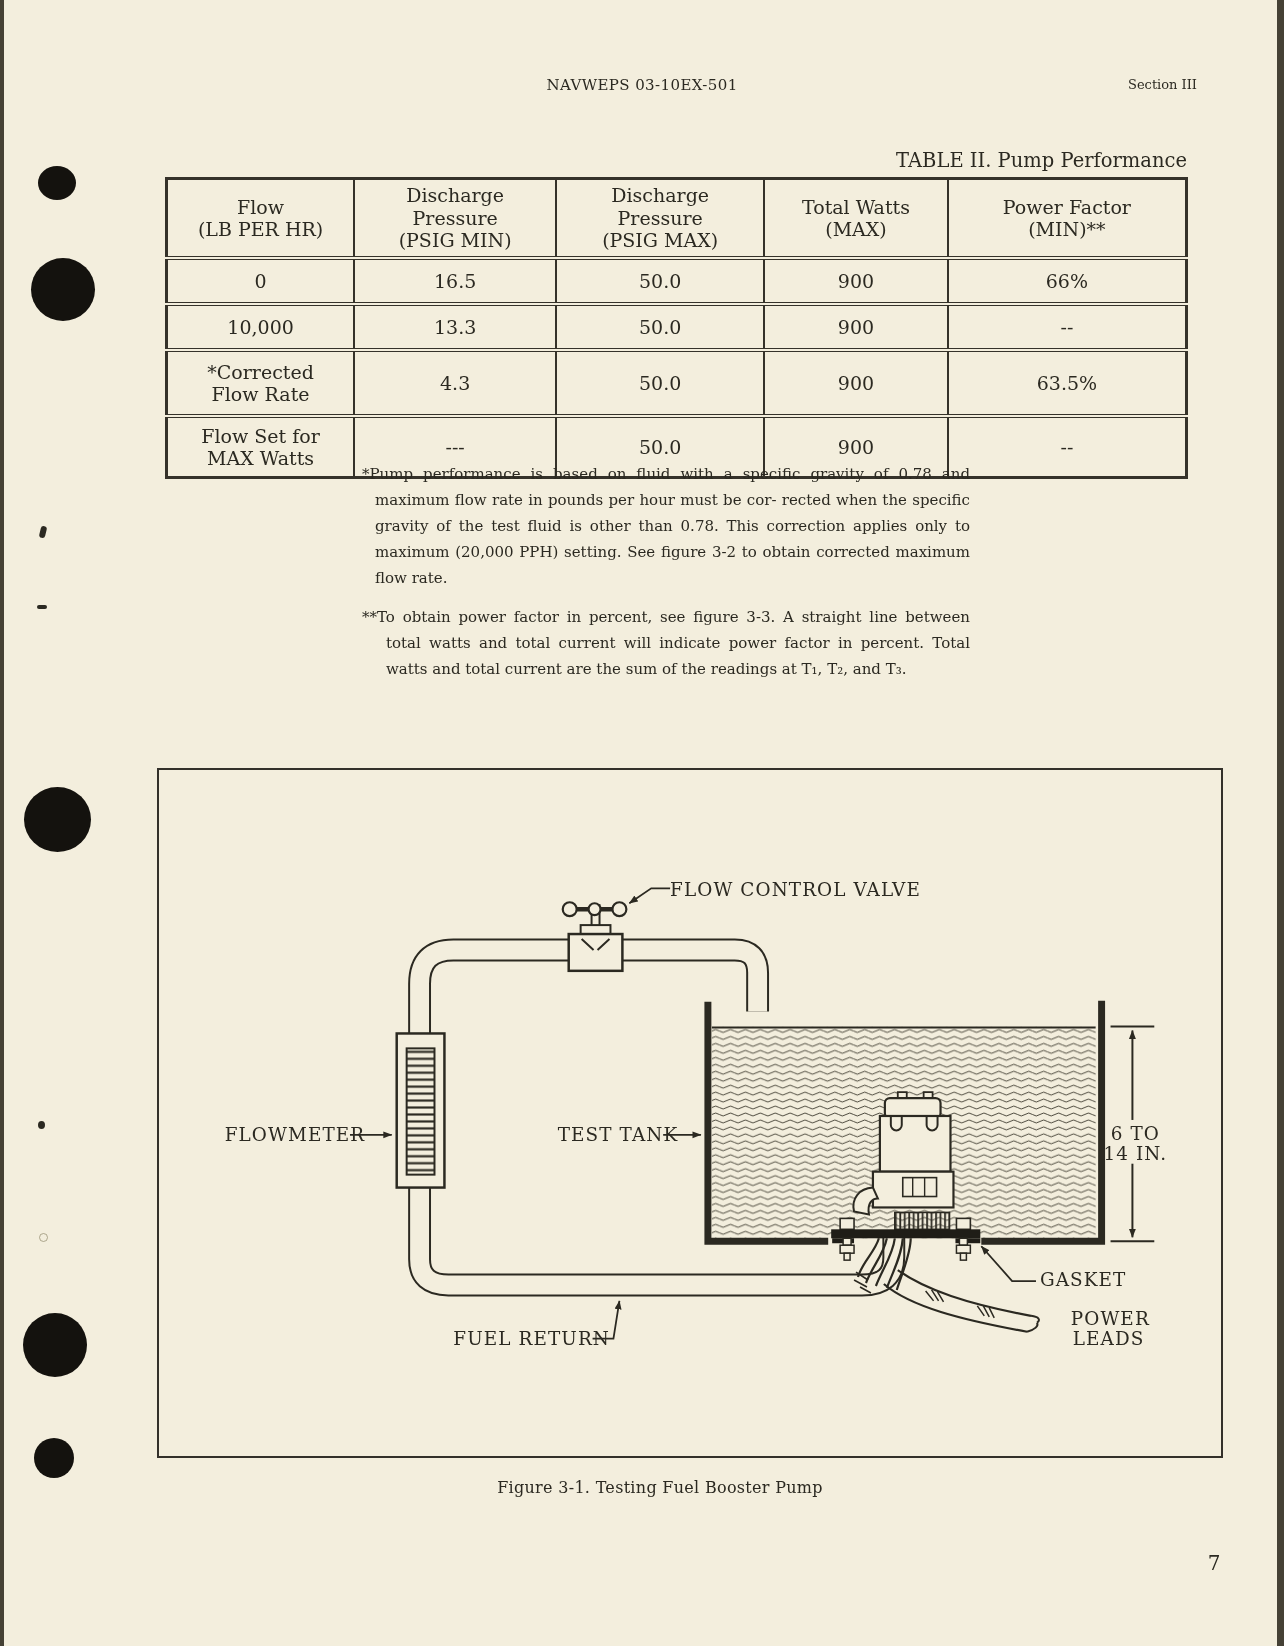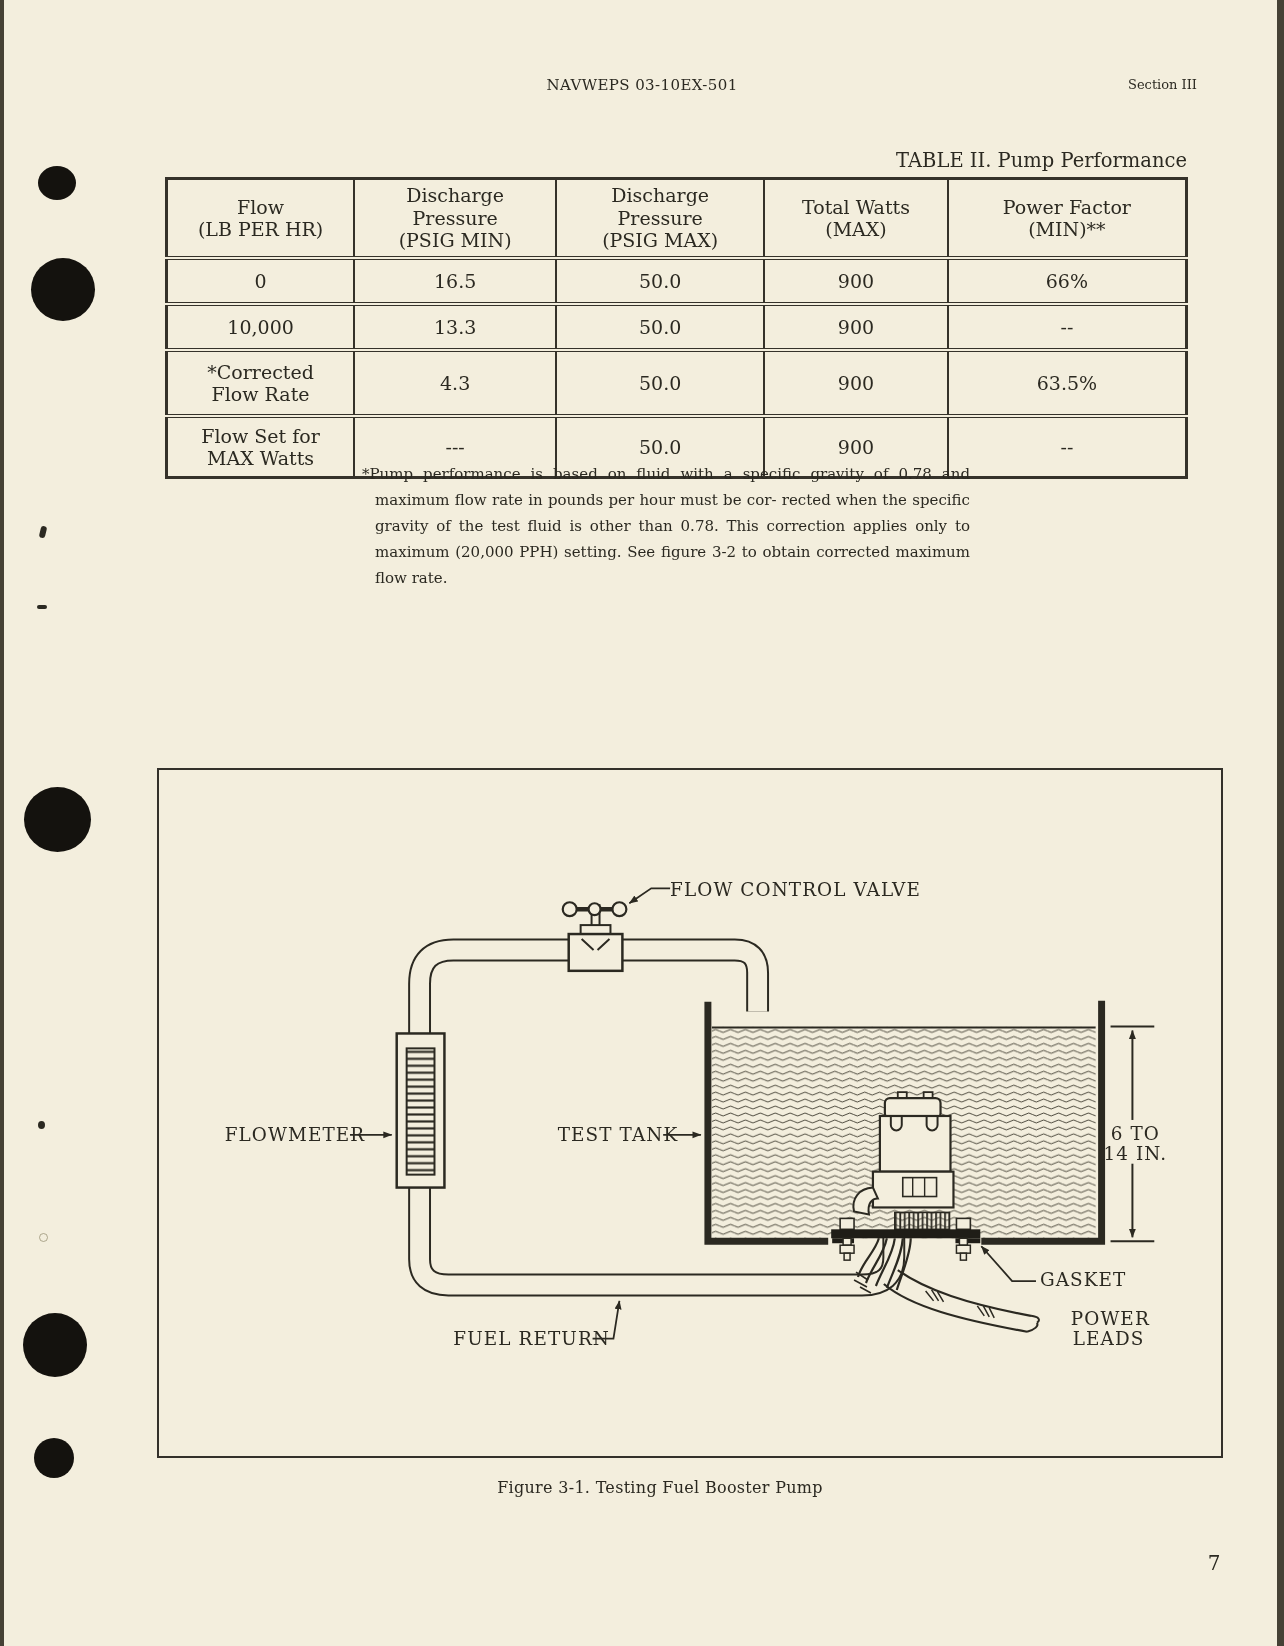--- a/index.html
+++ b/index.html
@@ -123,20 +123,21 @@
             <td>50.0</td>
             <td>900</td>
             <td>--</td>
           </tr>
         </tbody>
     </table>
   </div>
 
   <div class="abs footnotes" id="footnotes">
       <div class="fn" style="padding-left: 13px; text-indent: -13px;"><span class="fn-marker">*</span><span>Pump performance is based on fluid with a specific gravity of 0.78 and maximum flow rate in pounds per hour must be cor- rected when the specific gravity of the test fluid is other than 0.78.  This correction applies only to maximum (20,000 PPH) setting.  See figure 3-2 to obtain corrected maximum flow rate.</span></div>
+      <div class="fn" style="padding-left: 24px; text-indent: -24px;"><span class="fn-marker">**</span><span>To obtain power factor in percent, see figure 3-3.  A straight line between total watts and total current will indicate power factor in percent.  Total watts and total current are the sum of the readings at T₁, T₂, and T₃.</span></div>
     </div>
 
   <div class="abs figure-box">
     <svg viewBox="0 0 1066 690">
       <defs>
         <marker id="arr" markerWidth="10" markerHeight="8" refX="8.5" refY="3.5" orient="auto" markerUnits="userSpaceOnUse">
           <path d="M0,0 L9,3.5 L0,7 Z" fill="var(--ink)"></path>
         </marker>
         <pattern id="fluid" patternUnits="userSpaceOnUse" width="30" height="7">
           <path d="M0,3.5 q3.75,-3 7.5,0 t7.5,0 t7.5,0 t7.5,0" fill="none" stroke="#3a372c" stroke-width="1" opacity="0.9"></path>

